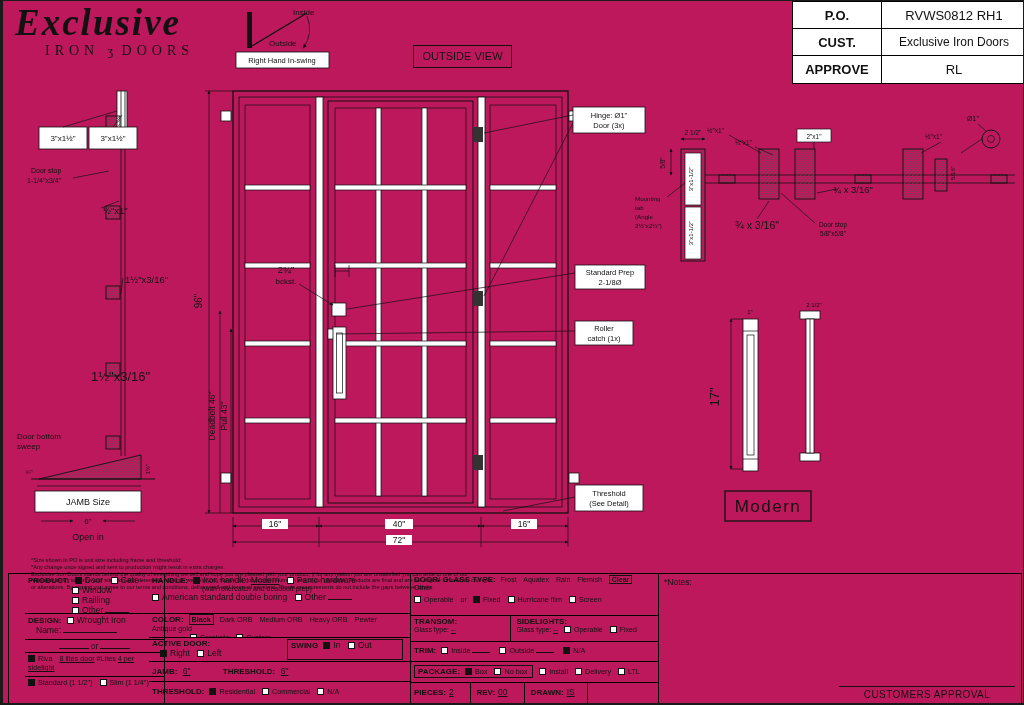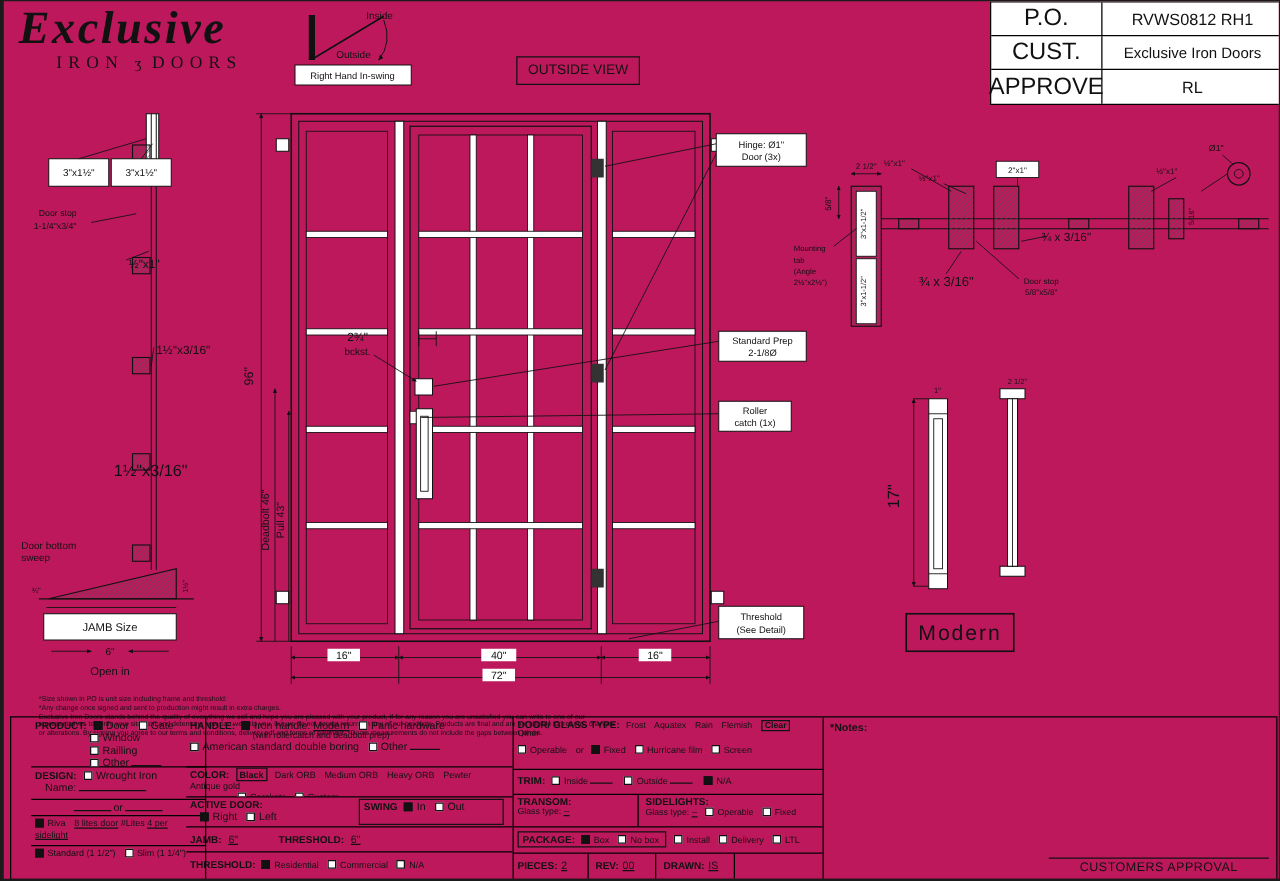--- a/index.html
+++ b/index.html
@@ -17,21 +17,21 @@
   .logo-sub { font-family:"Liberation Serif", serif; font-size:14px; letter-spacing:5px; padding-left:30px; margin-top:2px; }
   .logo-sub .orn { font-size:12px; letter-spacing:0; }
 
   
   .outside-view { border:1.5px solid #111; width:99px; height:23px; text-align:center; line-height:20px; font-size:11px; }
 
   
   .title-block { left:789px; top:0; width:235px; height:83px; border:1px solid #000; background:#fff; }
   .tb-row { display:flex; height:27px; border-bottom:1px solid #000; }
   .tb-row:last-child { border-bottom:none; height:27px; }
-  .tb-l { width:89px; border-right:1px solid #000; display:flex; align-items:center; justify-content:center; font-size:19px; }
+  .tb-l { width:89px; border-right:1px solid #000; display:flex; align-items:center; justify-content:center; font-size:13px;font-weight:bold; }
   .tb-v { flex:1; display:flex; align-items:center; justify-content:center; font-size:12px; }
 
   svg text { font-family:"Liberation Sans", sans-serif; fill:#111; }
   .ln  { stroke:#111; stroke-width:.8; fill:none; }
   .ln7 { stroke:#111; stroke-width:.7; fill:none; }
   .ln1 { stroke:#111; stroke-width:1; fill:none; }
   .ln13{ stroke:#111; stroke-width:1.3; fill:none; }
   .wr  { fill:#fff; stroke:#111; stroke-width:.8; }
   .wr7 { fill:#fff; stroke:#111; stroke-width:.7; }
   .hat { fill:url(#h); stroke:#111; stroke-width:.9; }
@@ -464,40 +464,40 @@
           <span class="opt">Other</span>
         </div>
         <div class="sm" style="margin-top:4px">
           <span class="opt"><span class="cb"></span><span>Operable</span></span>
           <span>or</span>
           <span class="opt" style="margin-left:4px"><span class="cb checked"></span><span>Fixed</span></span>
           <span class="opt"><span class="cb"></span><span>Hurricane film</span></span>
           <span class="opt"><span class="cb"></span><span>Screen</span></span>
         </div>
       </div>
-      <div class="r sm" style="height:20px;line-height:16px">
-        <span class="flb">TRIM:</span>
-        <span class="opt"><span class="cb"></span><span>Inside</span><span class="bl" style="width:18px"></span></span>
-        <span class="opt"><span class="cb"></span><span>Outside</span><span class="bl" style="width:18px"></span></span>
-        <span class="opt"><span class="cb checked"></span><span>N/A</span></span>
-      </div>
       <div class="r" style="height:26px;padding:0">
         <div class="cell" style="width:100px;border-right:1px solid #000">
           <div class="flb">TRANSOM:</div>
           <div class="xs"><span>Glass type:</span> <span class="un">--</span></div>
         </div>
         <div class="cell" style="width:144px">
           <div class="flb">SIDELIGHTS:</div>
           <div class="xs">
             <span>Glass type:</span>
             <span class="un" style="margin-right:4px">--</span>
             <span class="opt"><span class="cb"></span><span>Operable</span></span>
             <span class="opt"><span class="cb"></span><span>Fixed</span></span>
           </div>
         </div>
+      </div>
+      <div class="r sm" style="height:20px;line-height:16px">
+        <span class="flb">TRIM:</span>
+        <span class="opt"><span class="cb"></span><span>Inside</span><span class="bl" style="width:18px"></span></span>
+        <span class="opt"><span class="cb"></span><span>Outside</span><span class="bl" style="width:18px"></span></span>
+        <span class="opt"><span class="cb checked"></span><span>N/A</span></span>
       </div>
       <div class="r sm" style="height:21px;line-height:17px">
         <span style="border:1px solid #111;padding:1px 3px;margin-right:6px">
           <span class="flb">PACKAGE:</span>
           <span class="opt"><span class="cb checked"></span><span>Box</span></span>
           <span class="opt" style="margin-right:0"><span class="cb"></span><span>No box</span></span>
         </span>
         <span class="opt"><span class="cb"></span><span>Install</span></span>
         <span class="opt"><span class="cb"></span><span>Delivery</span></span>
         <span class="opt"><span class="cb"></span><span>LTL</span></span>
@@ -510,20 +510,20 @@
           <span class="flb">REV:</span><span class="un">00</span>
         </div>
         <div class="cell" style="width:60px;border-right:1px solid #000;line-height:16px">
           <span class="flb">DRAWN:</span><span class="un">IS</span>
         </div>
         
       </div>
     </div>
 
     <div class="fcol fc4">
-      <div style="padding:3px 5px;font-weight:bold;font-size:8.5px">*Notes:</div>
+      <div style="padding:3px 5px;font-weight:normal;font-size:8.5px">*Notes:</div>
       <div class="approval">
         <span>CUSTOMERS APPROVAL</span>
       </div>
     </div>
   </div>
 
 </div>
 
 </body></html>

